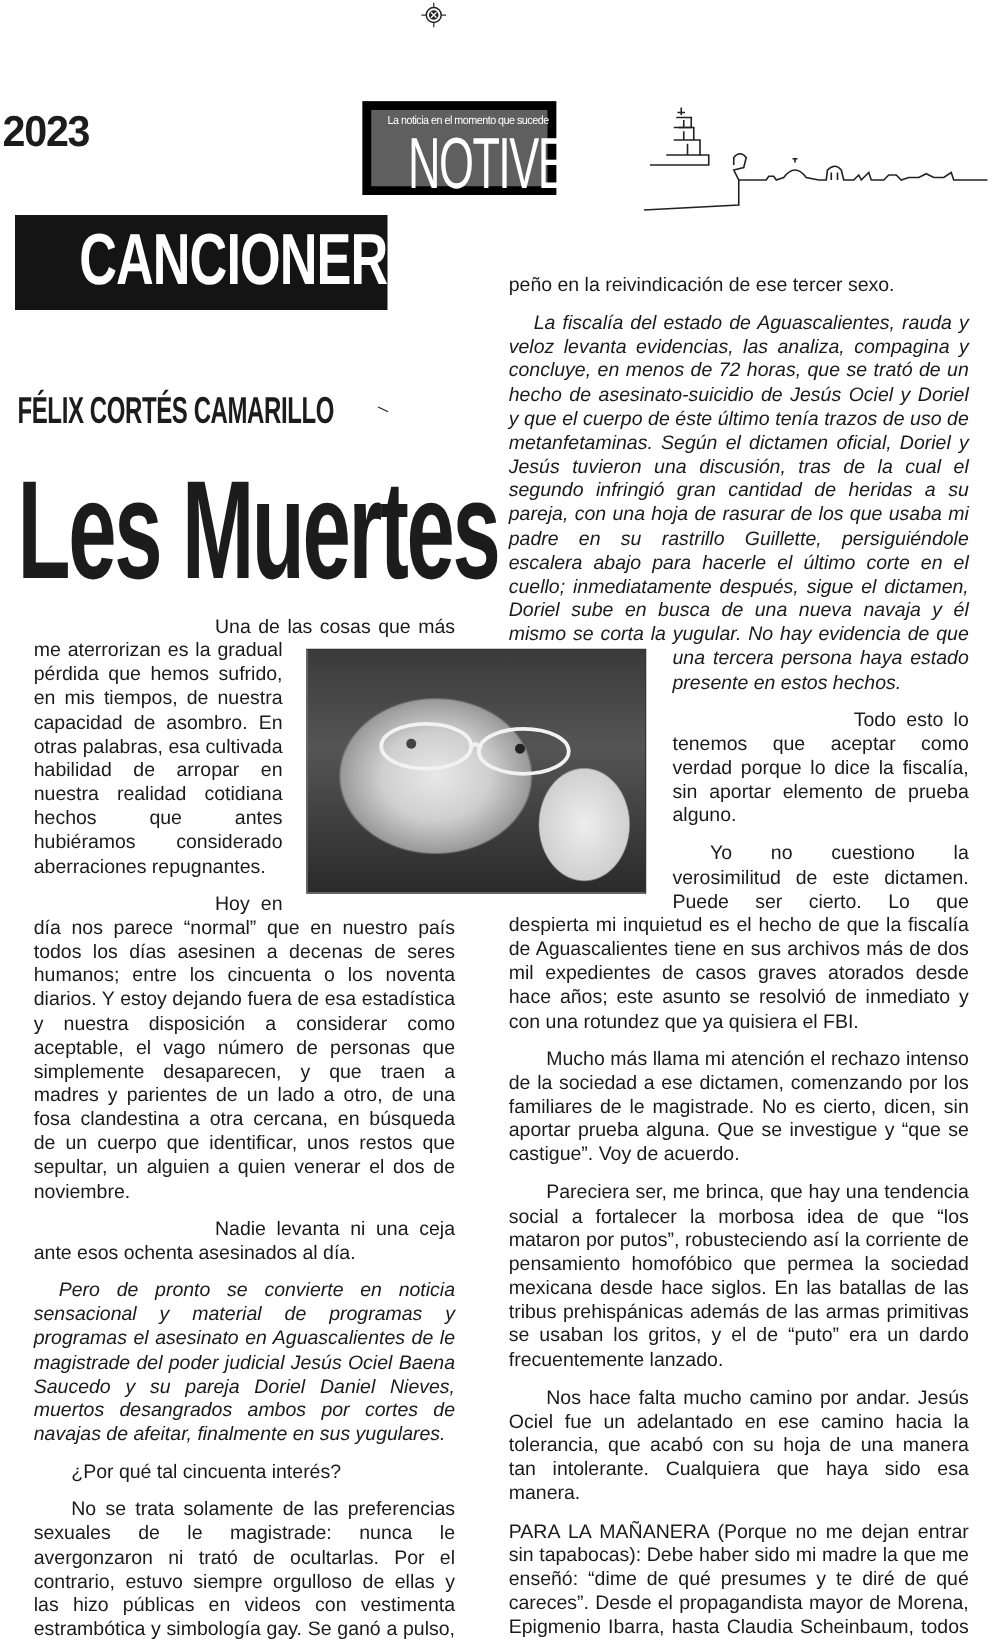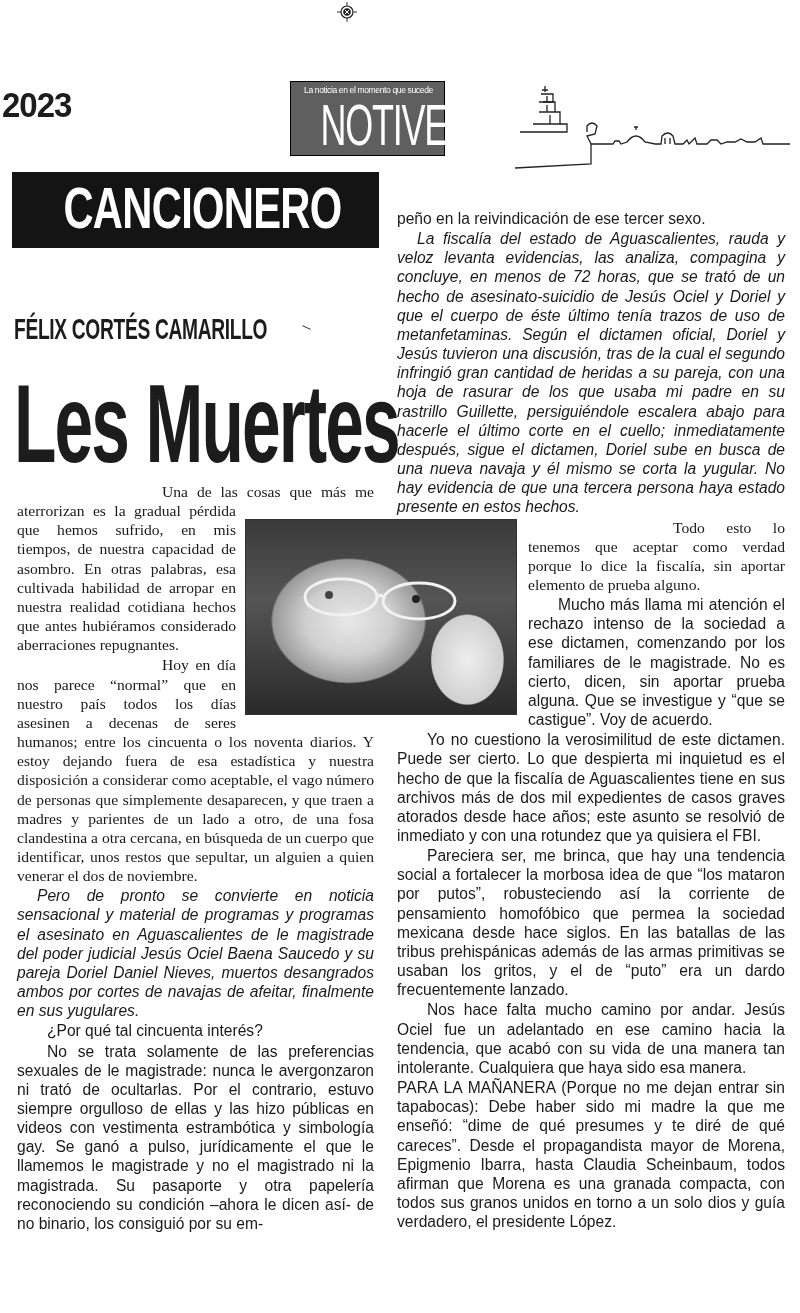--- a/index.html
+++ b/index.html
@@ -2,40 +2,40 @@
 <html><head>
 <meta charset="utf-8">
 <style>
   html, body { margin:0; padding:0; background:#ffffff; }
   body { width:800px; height:1313px; position:relative; overflow:hidden;
          font-family:"Liberation Sans", sans-serif; color:#1a1a1a; }
   .crosshair { position:absolute; left:337px; top:2px; width:20px; height:20px; }
   .year { position:absolute; left:2px; top:86px; font-family:"Liberation Sans", sans-serif;
           font-weight:bold; font-size:33px; letter-spacing:-1px; color:#1c1c1c; transform:scaleY(1.05); }
   .logo { position:absolute; left:290px; top:81px; width:155px; height:75px; background:#5f5f5f;
-          border:1px solid #000000; box-sizing:border-box; }
+          border:7px solid #000000; box-sizing:border-box; }
   .logo-tag { position:absolute; left:4px; top:3px; width:147px; font-size:8.6px; color:#fff;
               white-space:nowrap; letter-spacing:-0.4px; text-align:center; transform:scaleY(1.1); }
   .logo-name { position:absolute; left:0; top:13px; width:155px; text-align:center; color:#fff;
                font-family:"Liberation Sans Narrow","Liberation Sans", sans-serif; font-size:58px; line-height:60px;
                transform:scaleX(0.62); transform-origin:center; letter-spacing:-2px; }
   .skyline { position:absolute; left:515px; top:78px; width:285px; height:95px; }
-  .kicker { position:absolute; left:12px; top:172px; width:367px; height:76px; background:#141414; }
+  .kicker { position:absolute; left:12px; top:172px; width:298px; height:76px; background:#141414; }
   .kicker span { position:absolute; left:0; top:6px; width:367px; text-align:center; color:#fff;
                  font-weight:bold; font-size:58px; line-height:60px; transform:scaleX(0.72); letter-spacing:-1px; }
   .byline { position:absolute; left:14px; top:312px; font-weight:bold; font-size:30px; color:#1c1c1c;
             transform:scaleX(0.64); transform-origin:left; white-space:nowrap; letter-spacing:-0.5px; }
   .byline-tick { position:absolute; left:302px; top:327px; width:9px; height:1px; background:#222; transform:rotate(25deg); }
   .headline { position:absolute; left:14px; top:374px; font-weight:bold; font-size:112px; line-height:100px;
               color:#1c1c1c; transform:scaleX(0.62); transform-origin:left; white-space:nowrap; letter-spacing:-3px; }
   .col { position:absolute; font-size:15.6px; line-height:19.15px; text-align:justify; color:#1a1a1a; }
-  .col p { margin:1px; }
+  .col p { margin:11px; }
   .col .ind { text-indent:30px; }
   .col .ind2 { text-indent:20px;font-style:italic; }
-  .col .big { text-indent:145px;font-family:Liberation Serif, serif; }
+  .col .big { text-indent:145px; }
   .left { left:16px; top:481px; width:359px; }
   .right { left:396px; top:208px; width:390px; }
   .photo { position:absolute; left:245px; top:519px; width:272px; height:196px; border:1px solid #333; box-sizing:border-box;
            background: radial-gradient(ellipse 40% 45% at 38% 52%, #e8e8e8 0%, #cfcfcf 40%, #9a9a9a 70%, transparent 72%),
                        radial-gradient(ellipse 22% 38% at 82% 72%, #eeeeee 0%, #d0d0d0 60%, transparent 62%),
                        linear-gradient(180deg, #3a3a3a 0%, #555 40%, #2a2a2a 100%); overflow:hidden; }
   .glasses { position:absolute; left:55px; top:55px; width:160px; height:50px; }
 </style>
 </head>
 <body>
@@ -80,27 +80,28 @@
     <ellipse cx="118" cy="26" rx="36" ry="18"></ellipse>
     <path d="M76 22 Q80 18 84 24"></path>
     <circle cx="28" cy="20" r="4" fill="#444" stroke="none"></circle>
     <circle cx="115" cy="24" r="4" fill="#222" stroke="none"></circle>
   </svg>
 </div>
 
 <div class="col left">
   <p class="big"><span style="float: right; width: 0px; height: 36px;"></span><span style="float: right; clear: right; width: 138px; height: 200px;"></span><span>Una de las cosas que más me aterrorizan es la gradual pérdida que hemos sufrido, en mis tiempos, de nuestra capacidad de asombro. En otras palabras, esa cultivada habilidad de arropar en nuestra realidad cotidiana hechos que antes hubiéramos considerado aberraciones repugnantes.</span></p>
   <p class="big">Hoy en día nos parece “normal” que en nuestro país todos los días asesinen a decenas de seres humanos; entre los cincuenta o los noventa diarios. Y estoy dejando fuera de esa estadística y nuestra disposición a considerar como aceptable, el vago número de personas que simplemente desaparecen, y que traen a madres y parientes de un lado a otro, de una fosa clandestina a otra cercana, en búsqueda de un cuerpo que identificar, unos restos que sepultar, un alguien a quien venerar el dos de noviembre.</p>
+  <p class="big">Nadie levanta ni una ceja ante esos ochenta asesinados al día.</p>
   <p class="ind2">Pero de pronto se convierte en noticia sensacional y material de programas y programas el asesinato en Aguascalientes de le magistrade del poder judicial Jesús Ociel Baena Saucedo y su pareja Doriel Daniel Nieves, muertos desangrados ambos por cortes de navajas de afeitar, finalmente en sus yugulares.</p>
   <p class="ind">¿Por qué tal cincuenta interés?</p>
   <p class="ind">No se trata solamente de las preferencias sexuales de le magistrade: nunca le avergonzaron ni trató de ocultarlas. Por el contrario, estuvo siempre orgulloso de ellas y las hizo públicas en videos con vestimenta estrambótica y simbología gay. Se ganó a pulso, jurídicamente el que le llamemos le magistrade y no el magistrado ni la magistrada. Su pasaporte y otra papelería reconociendo su condición –ahora le dicen así- de no binario, los consiguió por su em-</p>
 </div>
 
 <div class="col right">
   <p><span style="float: left; width: 0px; height: 309px;"></span><span style="float: left; clear: left; width: 131px; height: 200px;"></span>peño en la reivindicación de ese tercer sexo.</p>
   <p class="ind2"><span>La fiscalía del estado de Aguascalientes, rauda y veloz levanta evidencias, las analiza, compagina y concluye, en menos de 72 horas, que se trató de un hecho de asesinato-suicidio de Jesús Ociel y Doriel y que el cuerpo de éste último tenía trazos de uso de metanfetaminas. Según el dictamen oficial, Doriel y Jesús tuvieron una discusión, tras de la cual el segundo infringió gran cantidad de heridas a su pareja, con una hoja de rasurar de los que usaba mi padre en su rastrillo Guillette, persiguiéndole escalera abajo para hacerle el último corte en el cuello; inmediatamente después, sigue el dictamen, Doriel sube en busca de una nueva navaja y él mismo se corta la yugular. No hay evidencia de que una tercera persona haya estado presente en estos hechos.</span></p>
   <p class="big">Todo esto lo tenemos que aceptar como verdad porque lo dice la fiscalía, sin aportar elemento de prueba alguno.</p>
+  <p class="ind">Yo no cuestiono la verosimilitud de este dictamen. Puede ser cierto. Lo que despierta mi inquietud es el hecho de que la fiscalía de Aguascalientes tiene en sus archivos más de dos mil expedientes de casos graves atorados desde hace años; este asunto se resolvió de inmediato y con una rotundez que ya quisiera el FBI.</p>
   <p class="ind">Mucho más llama mi atención el rechazo intenso de la sociedad a ese dictamen, comenzando por los familiares de le magistrade. No es cierto, dicen, sin aportar prueba alguna. Que se investigue y “que se castigue”. Voy de acuerdo.</p>
-  <p class="ind">Yo no cuestiono la verosimilitud de este dictamen. Puede ser cierto. Lo que despierta mi inquietud es el hecho de que la fiscalía de Aguascalientes tiene en sus archivos más de dos mil expedientes de casos graves atorados desde hace años; este asunto se resolvió de inmediato y con una rotundez que ya quisiera el FBI.</p>
   <p class="ind">Pareciera ser, me brinca, que hay una tendencia social a fortalecer la morbosa idea de que “los mataron por putos”, robusteciendo así la corriente de pensamiento homofóbico que permea la sociedad mexicana desde hace siglos. En las batallas de las tribus prehispánicas además de las armas primitivas se usaban los gritos, y el de “puto” era un dardo frecuentemente lanzado.</p>
-  <p class="ind">Nos hace falta mucho camino por andar. Jesús Ociel fue un adelantado en ese camino hacia la tendencia, que acabó con su vida de una manera tan intolerante. Cualquiera que haya sido esa manera.</p>
+  <p class="ind">Nos hace falta mucho camino por andar. Jesús Ociel fue un adelantado en ese camino hacia la tolerancia, que acabó con su hoja de una manera tan intolerante. Cualquiera que haya sido esa manera.</p>
   <p>PARA LA MAÑANERA (Porque no me dejan entrar sin tapabocas): Debe haber sido mi madre la que me enseñó: “dime de qué presumes y te diré de qué careces”. Desde el propagandista mayor de Morena, Epigmenio Ibarra, hasta Claudia Scheinbaum, todos afirman que Morena es una granada compacta, con todos sus granos unidos en torno a un solo dios y guía verdadero, el presidente López.</p>
 </div>
 
 </body></html>

